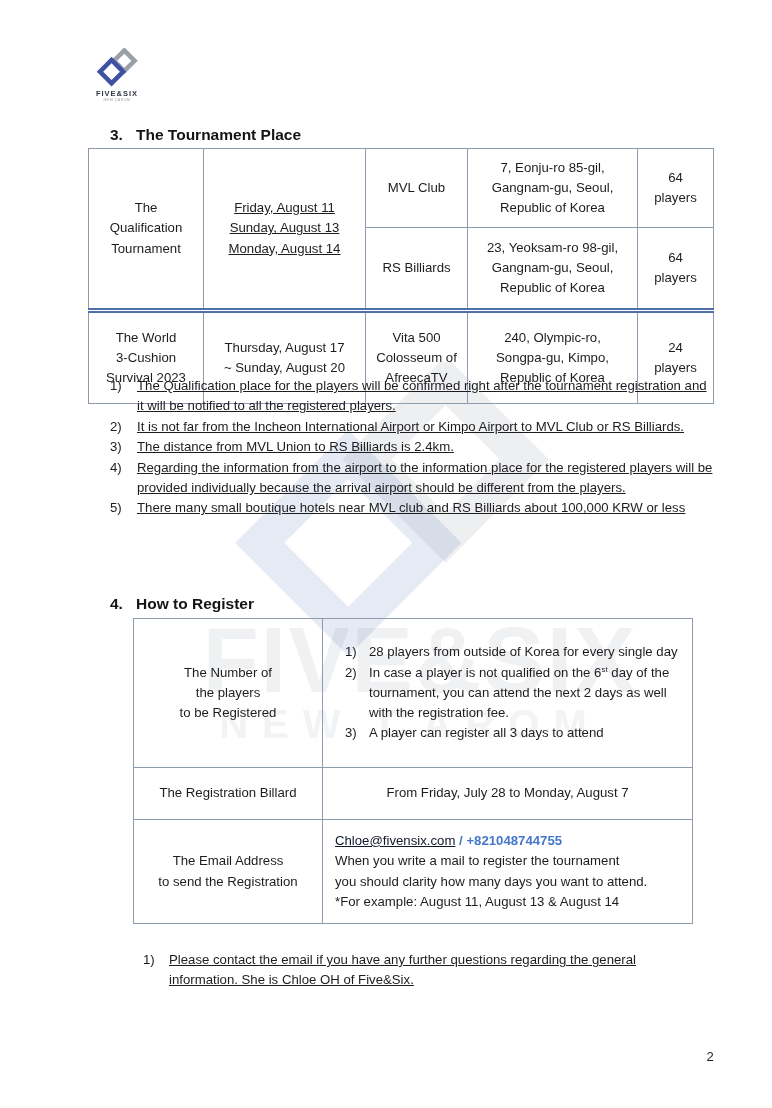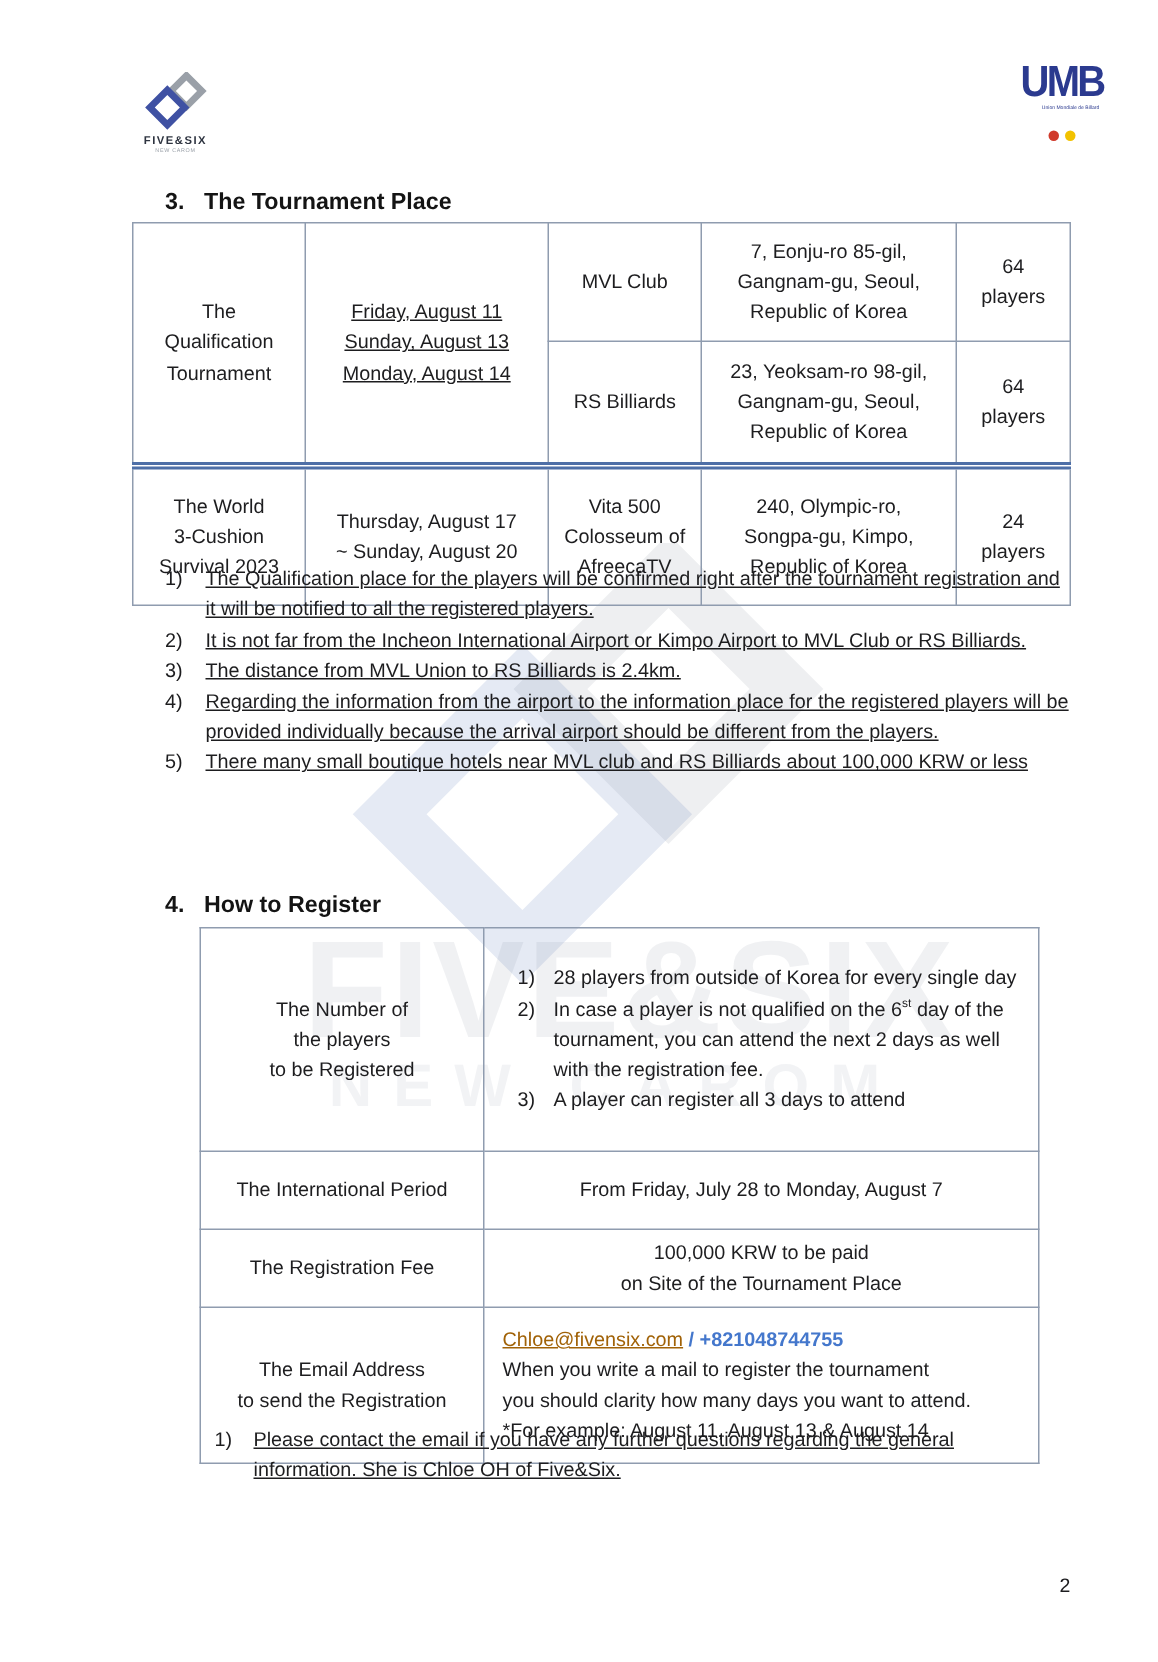--- a/index.html
+++ b/index.html
@@ -67,21 +67,21 @@
   .t2 tr.rf td { height:47px; padding-top:2px; padding-bottom:2px; }
   .t2 tr.em td { height:95px; }
   .t2 .cell-left { text-align:left; }
   .t2 .list { padding-left:22px; padding-right:2px; }
   .li { display:flex; text-align:left; }
   .li-n { width:24px; flex:none; }
   .li-t { flex:1; }
   sup { vertical-align:super; font-size:8px; line-height:0; }
 
   .email-cell { padding-left:12px; padding-right:6px; }
-  .email-link { color:#a16207; text-decoration:underline; cursor:pointer; }
+  .email-link { color:#0f172a; text-decoration:underline; cursor:pointer; }
   .email-phone { color:#4477cc; text-decoration:none;font-weight:bold; }
 
   
   .notes { position:absolute; font-size:13.2px; line-height:20.4px; color:#1d1d1f; }
   .notes3 { left:110px; top:376px; width:604px; }
   .notes4 { left:143px; top:950px; width:564px; }
   .note-row { display:flex; }
   .note-n { width:27px; flex:none; }
   .notes4 .note-n { width:26px; }
   .note-t { flex:1;text-decoration:underline; }
@@ -103,25 +103,20 @@
 
   <div class="fivesix">
     <svg viewBox="0 0 46 44">
       <rect class="lg-gray" x="23" y="6" width="16" height="16" fill="none" stroke-width="5" transform="rotate(45 31 14)"></rect>
       <rect class="lg-blue" x="8" y="17" width="18" height="18" fill="none" stroke-width="5" transform="rotate(45 17 26)"></rect>
     </svg>
     <div class="fs-name">FIVE&amp;SIX</div>
     <div class="fs-tag">NEW CAROM</div>
   </div>
 
-  <div class="umb">
-    <div class="umb-name">UMB</div>
-    <div class="umb-sub">Union Mondiale de Billard</div>
-    <div class="umb-dots"><i class="dot-red"></i><i class="dot-yellow"></i></div>
-  </div>
 
   <div class="sec-head s3-head">
     <span class="num">3.</span>
     <span>The Tournament Place</span>
   </div>
 
   <table class="t1">
     <colgroup>
         <col class="c1">
         <col class="c2">
@@ -241,29 +236,22 @@
           <span class="li-n">2)</span>
           <span class="li-t"><span>In case a player is not qualified on the 6</span><sup>st</sup><span> day of the tournament, you can attend the next 2 days as well with the registration fee.</span></span>
         </div>
         <div class="li">
           <span class="li-n">3)</span>
           <span class="li-t"><span>A player can register all 3 days to attend</span><sup></sup><span></span></span>
         </div>
       </td>
     </tr>
     <tr class="rp">
-      <td>The International Period</td>
+      <td>The Registration Billard</td>
       <td>From Friday, July 28 to Monday, August 7</td>
-    </tr>
-    <tr class="rf">
-      <td>The Registration Fee</td>
-      <td>
-            <div>100,000 KRW to be paid</div>
-            <div>on Site of the Tournament Place</div>
-          </td>
     </tr>
     <tr class="em">
       <td>
             <div>The Email Address</div>
             <div>to send the Registration</div>
           </td>
       <td class="cell-left email-cell">
         <div><a class="email-link">Chloe@fivensix.com</a><span class="email-phone"> / +821048744755</span></div>
         <div>
               <div>When you write a mail to register the tournament</div>

